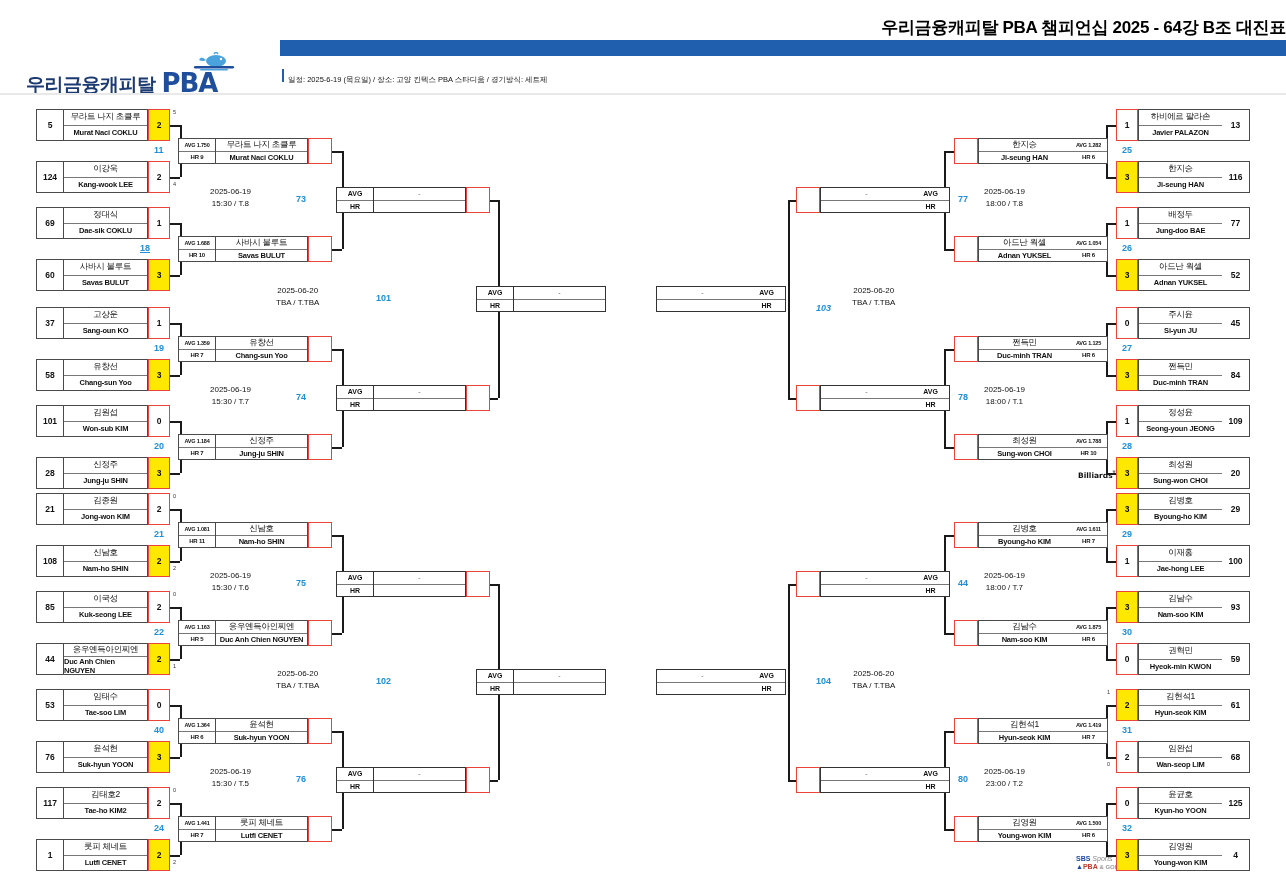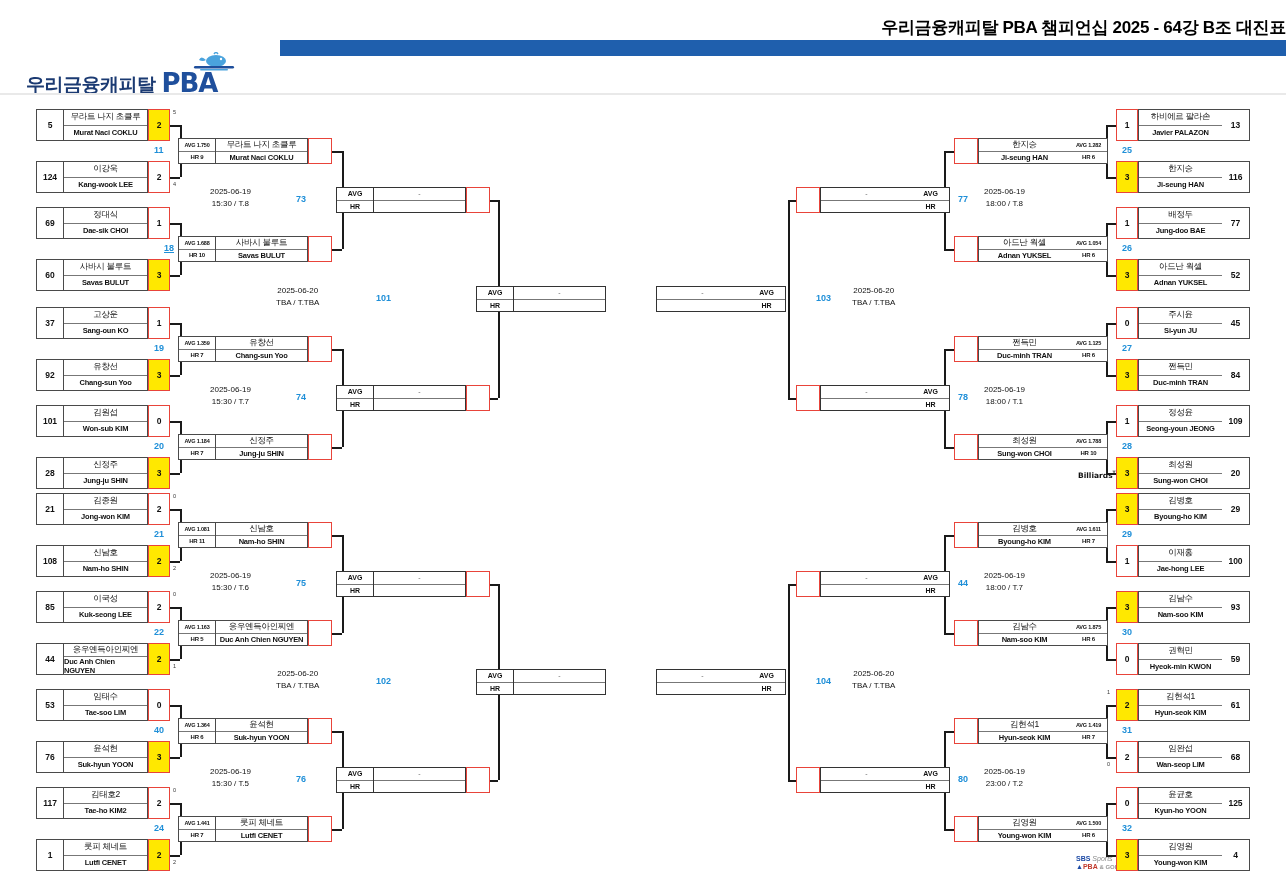--- a/index.html
+++ b/index.html
@@ -147,20 +147,24 @@
       <path d="M20 8 q-5 -5 -7 0 q4 2 7 0z" fill="#4aa3dd"></path>
       <path d="M28 2 q2 -3 4 0" stroke="#4aa3dd" stroke-width="1.4" fill="none"></path>
       <rect x="8" y="14" width="40" height="2.4" rx="1.2" fill="#1f4f9c"></rect>
       <rect x="14" y="17" width="28" height="1.6" rx="0.8" fill="#4aa3dd"></rect>
     </svg>
   </div>
 
   <div class="title-ko">우리금융캐피탈 PBA 챔피언십 2025 - 64강 B조 대진표</div>
   <div class="title-bar"></div>
 
+  <div class="meta-line meta-ko">
+    <span class="bar"></span>
+    <span class="meta-txt">일정: 2025-6-19 (목요일) / 장소: 고양 킨텍스 PBA 스타디움 / 경기방식: 세트제</span>
+  </div>
 
   <div class="hrule"></div>
 </div>
 
 <div id="bracket">
 
   <div class="btv" style="left:1078px; top:375px;">
     <span>Billiards</span><sup>TV</sup>
   </div>
   <div class="sbs" style="left:1076px; top:760px;">
@@ -199,58 +203,58 @@
       <div class="names">
         <div class="nk">무라트 나지 초클루</div>
         <div class="ne">Murat Naci COKLU</div>
       </div>
       <div class="blank"></div>
     </div>
     <div class="p64" style="left: 36px; top: 112px;">
       <div class="seed">69</div>
       <div class="names">
         <div class="nk">정대식</div>
-        <div class="ne">Dae-sik CHOI</div>
+        <div class="ne">Dae-sik COKLU</div>
       </div>
       <div class="sc">1</div>
     </div>
     <div class="p64" style="left: 36px; top: 164px;">
       <div class="seed">60</div>
       <div class="names">
         <div class="nk">사바시 불루트</div>
         <div class="ne">Savas BULUT</div>
       </div>
       <div class="sc win">3</div>
     </div>
     <div class="cn h" style="left: 170px; top: 128px; width: 10px;"></div>
     <div class="cn h" style="left: 170px; top: 180px; width: 10px;"></div>
     <div class="cn v" style="left: 180px; top: 128px; height: 52px;"></div>
     <div class="cn h" style="left: 180px; top: 154px;"></div>
-    <div class="mnum" style="left: 164px; top: 148px; text-decoration: underline;">18</div>
+    <div class="mnum" style="left: 140px; top: 148px; text-decoration: underline;">18</div>
     <div class="p32" style="left: 178px; top: 141px;">
       <div class="stat">
         <div>AVG 1.688</div>
         <div>HR 10</div>
       </div>
       <div class="names">
         <div class="nk">사바시 불루트</div>
         <div class="ne">Savas BULUT</div>
       </div>
       <div class="blank"></div>
     </div>
     <div class="p64" style="left: 36px; top: 212px;">
       <div class="seed">37</div>
       <div class="names">
         <div class="nk">고상운</div>
         <div class="ne">Sang-oun KO</div>
       </div>
       <div class="sc">1</div>
     </div>
     <div class="p64" style="left: 36px; top: 264px;">
-      <div class="seed">92</div>
+      <div class="seed">58</div>
       <div class="names">
         <div class="nk">유창선</div>
         <div class="ne">Chang-sun Yoo</div>
       </div>
       <div class="sc win">3</div>
     </div>
     <div class="cn h" style="left: 170px; top: 228px; width: 10px;"></div>
     <div class="cn h" style="left: 170px; top: 280px; width: 10px;"></div>
     <div class="cn v" style="left: 180px; top: 228px; height: 52px;"></div>
     <div class="cn h" style="left: 180px; top: 254px;"></div>
@@ -895,21 +899,21 @@
     <div class="pfut flip noblank" style="left: 656px; top: 191px;">
       <div class="lab">
         <div>AVG</div>
         <div>HR</div>
       </div>
       <div class="val">
         <div>-</div>
         <div></div>
       </div>
     </div>
-    <div class="mnum" style="left: 816px; top: 198px;">103</div>
+    <div class="mnum" style="left: 816px; top: 208px; font-style: italic;">103</div>
     <div class="dt" style="left: 852px; top: 190px;">
       <div>2025-06-20</div>
       <div>TBA / T.TBA</div>
     </div>
     <div class="cn h" style="left: 788px; top: 489px; width: 8px;"></div>
     <div class="cn h" style="left: 788px; top: 685px; width: 8px;"></div>
     <div class="cn v" style="left: 788px; top: 489px; height: 196px;"></div>
     <div class="cn h" style="left: 810px; top: 587px;"></div>
     <div class="pfut flip noblank" style="left: 656px; top: 574px;">
       <div class="lab">

